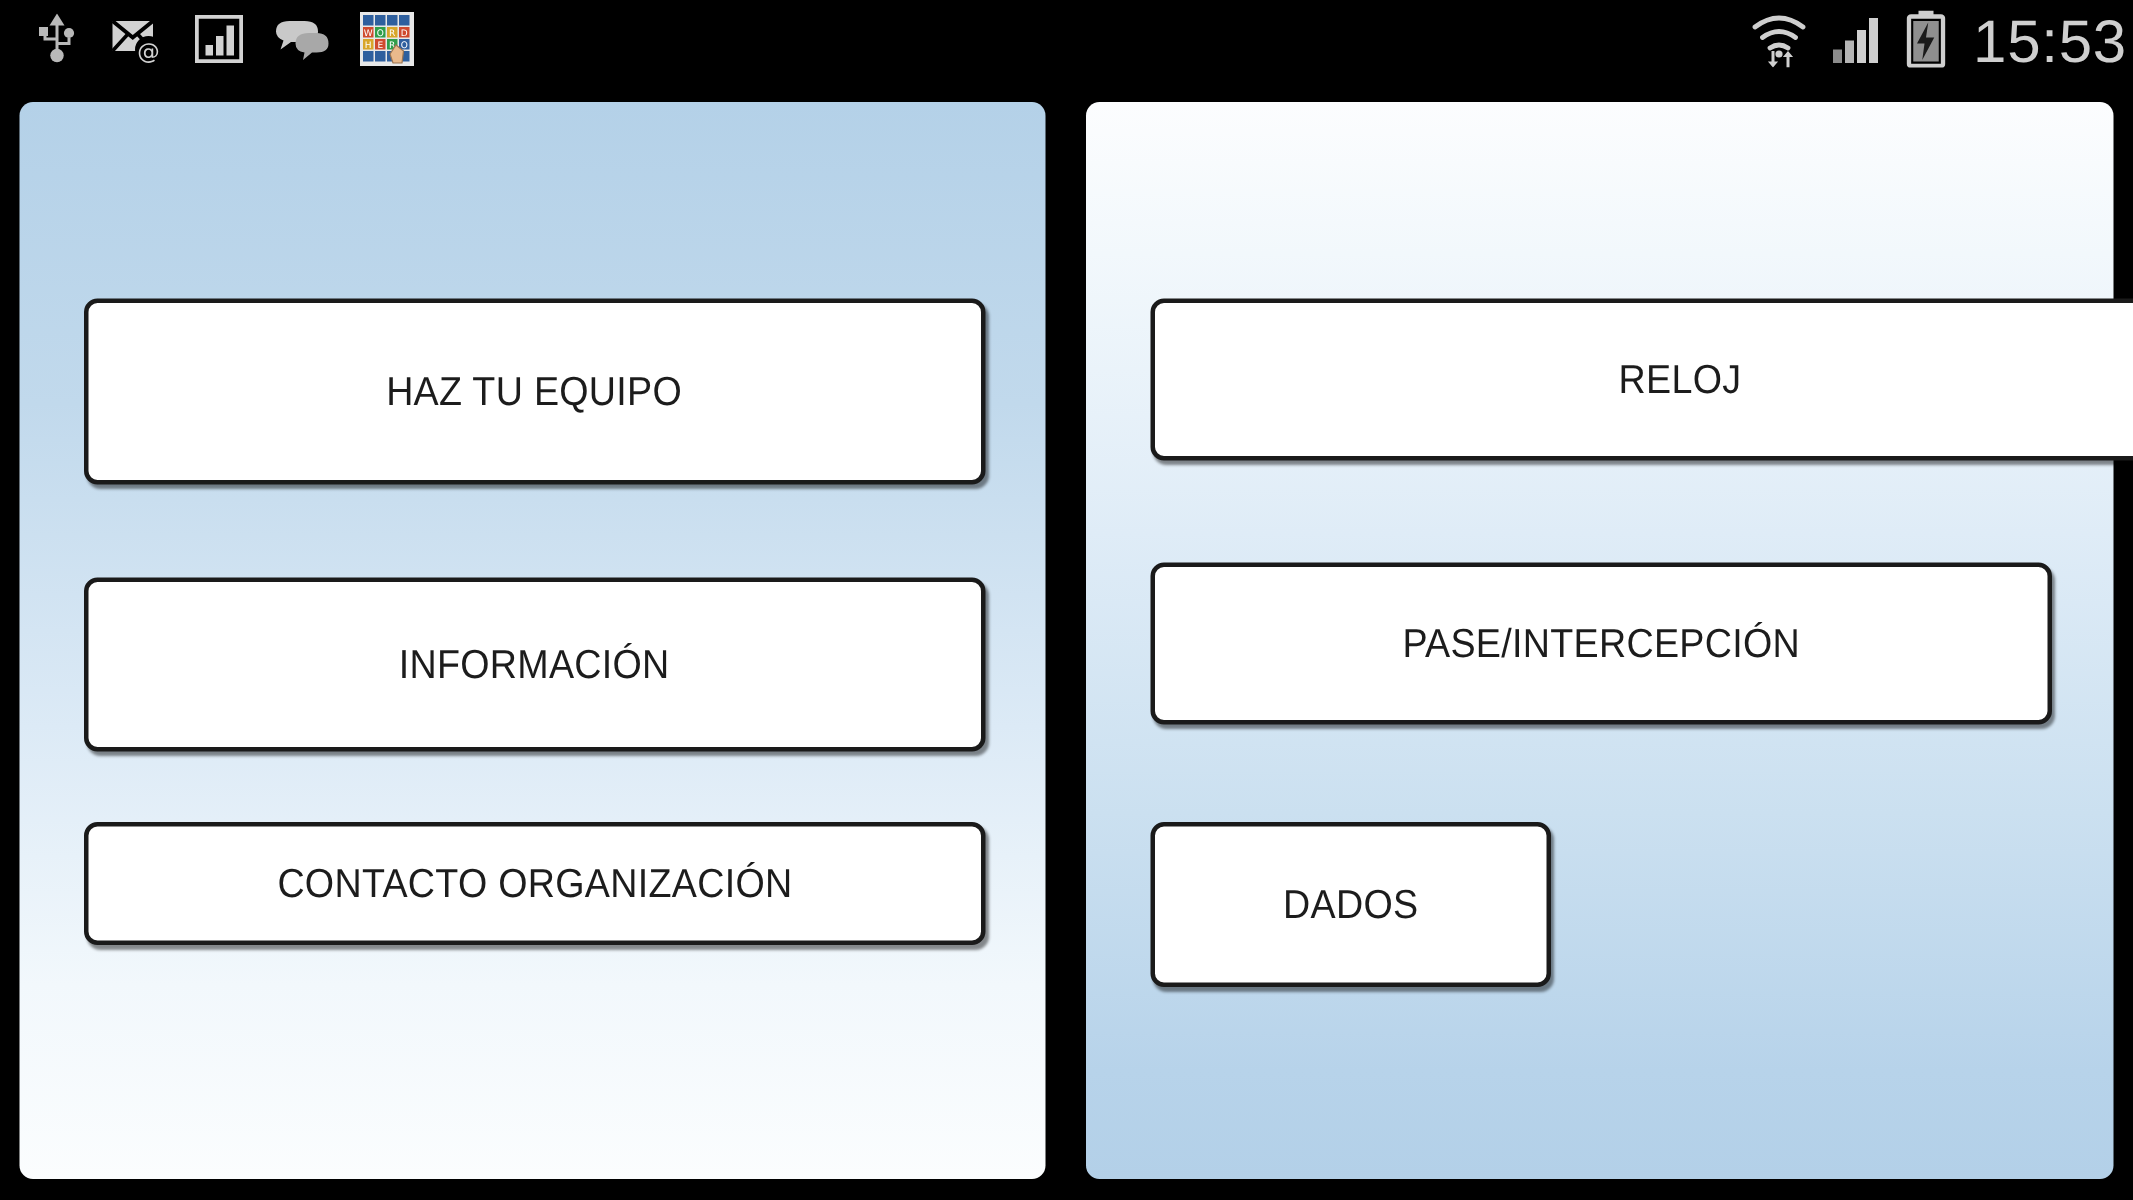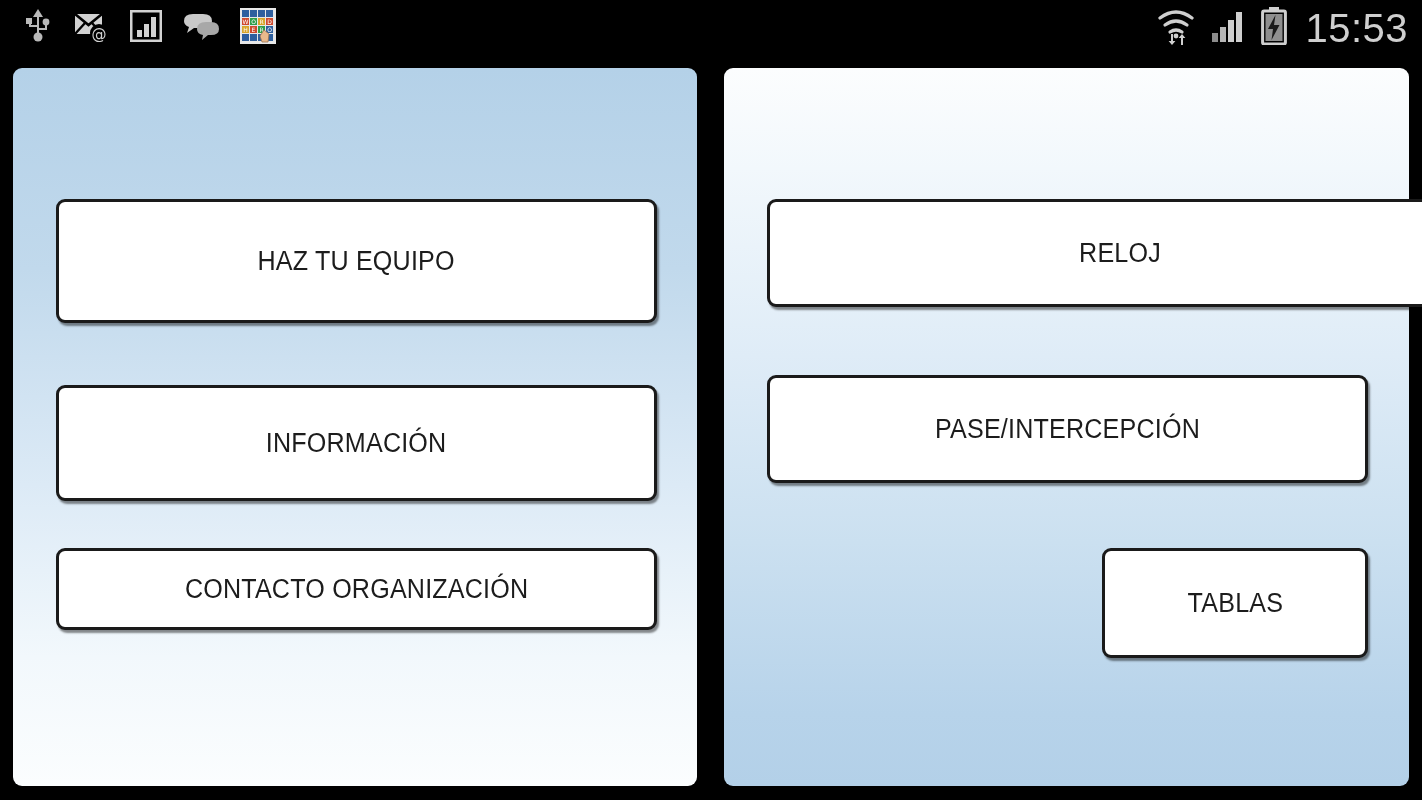--- a/index.html
+++ b/index.html
@@ -15,21 +15,21 @@
     position:absolute; left:0; top:0;
     width:1422px; height:56px;
     background:#000;
     display:flex; align-items:center;
   }
   #status-left{
     display:flex; align-items:center;
     height:56px; padding-left:22px; gap:20px;
   }
   #status-right{
-    position:absolute; right:14px; top:0; height:56px;
+    position:absolute; right:4px; top:0; height:56px;
     display:flex; align-items:center; gap:14px;
   }
   .sb-icon{ display:block; }
   #clock{
     color:#cfcfcf;
     font-size:40px;
     font-weight:400;
     letter-spacing:0.5px;
     line-height:1;
     font-family:"Liberation Sans", sans-serif;
@@ -229,17 +229,17 @@
 <div id="panel-right">
 
   <div class="btn" id="btn-reloj">
     <span class="btn-label">RELOJ</span>
   </div>
 
   <div class="btn" id="btn-pase">
     <span class="btn-label">PASE/INTERCEPCIÓN</span>
   </div>
 
-
-  <div class="btn" id="btn-tablas">
-    <span class="btn-label">TABLAS</span>
-  </div>
+  <div class="btn" id="btn-dados">
+    <span class="btn-label">DADOS</span>
+  </div>
+
 </div>
 
 </body></html>

